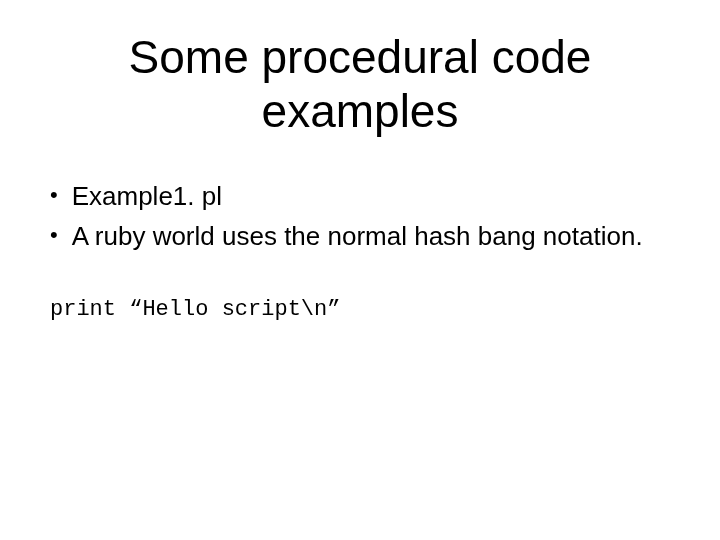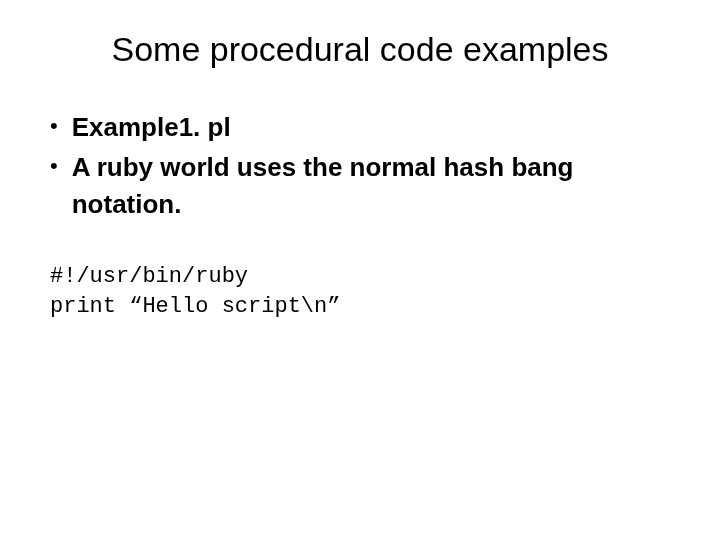--- a/index.html
+++ b/index.html
@@ -5,21 +5,21 @@
   * { margin: 0; padding: 0; box-sizing: border-box; }
   body {
     width: 720px;
     height: 540px;
     background: #fff;
     font-family: Arial, Helvetica, sans-serif;
     color: #000;
     padding: 20px 40px;
   }
   .title {
-    font-size: 34px;
+    font-size: 46px;
     font-weight: 400;
     text-align: center;
     margin: 10px 0 40px 0;
     letter-spacing: 0px;
   }
   .bullets {
     margin-left: 10px;
     margin-bottom: 40px;
   }
   .bullet-item {
@@ -30,21 +30,20 @@
     margin-bottom: 4px;
   }
   .bullet-dot {
     font-size: 22px;
     margin-right: 14px;
     margin-top: 2px;
     flex-shrink: 0;
   }
   .bullet-text {
     flex: 1;
-    font-weight: bold;
   }
   .code-block {
     margin-left: 10px;
     font-family: "Courier New", Courier, monospace;
     font-size: 22px;
     line-height: 1.35;
   }
   .code-line {
     white-space: pre;
   }
@@ -59,15 +58,14 @@
     <span class="bullet-dot">•</span>
     <span class="bullet-text">Example1. pl</span>
   </div>
   <div class="bullet-item">
     <span class="bullet-dot">•</span>
     <span class="bullet-text">A ruby world uses the normal hash bang notation.</span>
   </div>
 </div>
 
 <div class="code-block">
-  <div class="code-line">#!/usr/bin/ruby</div>
   <div class="code-line">print “Hello script\n”</div>
 </div>
 
 </body></html>

